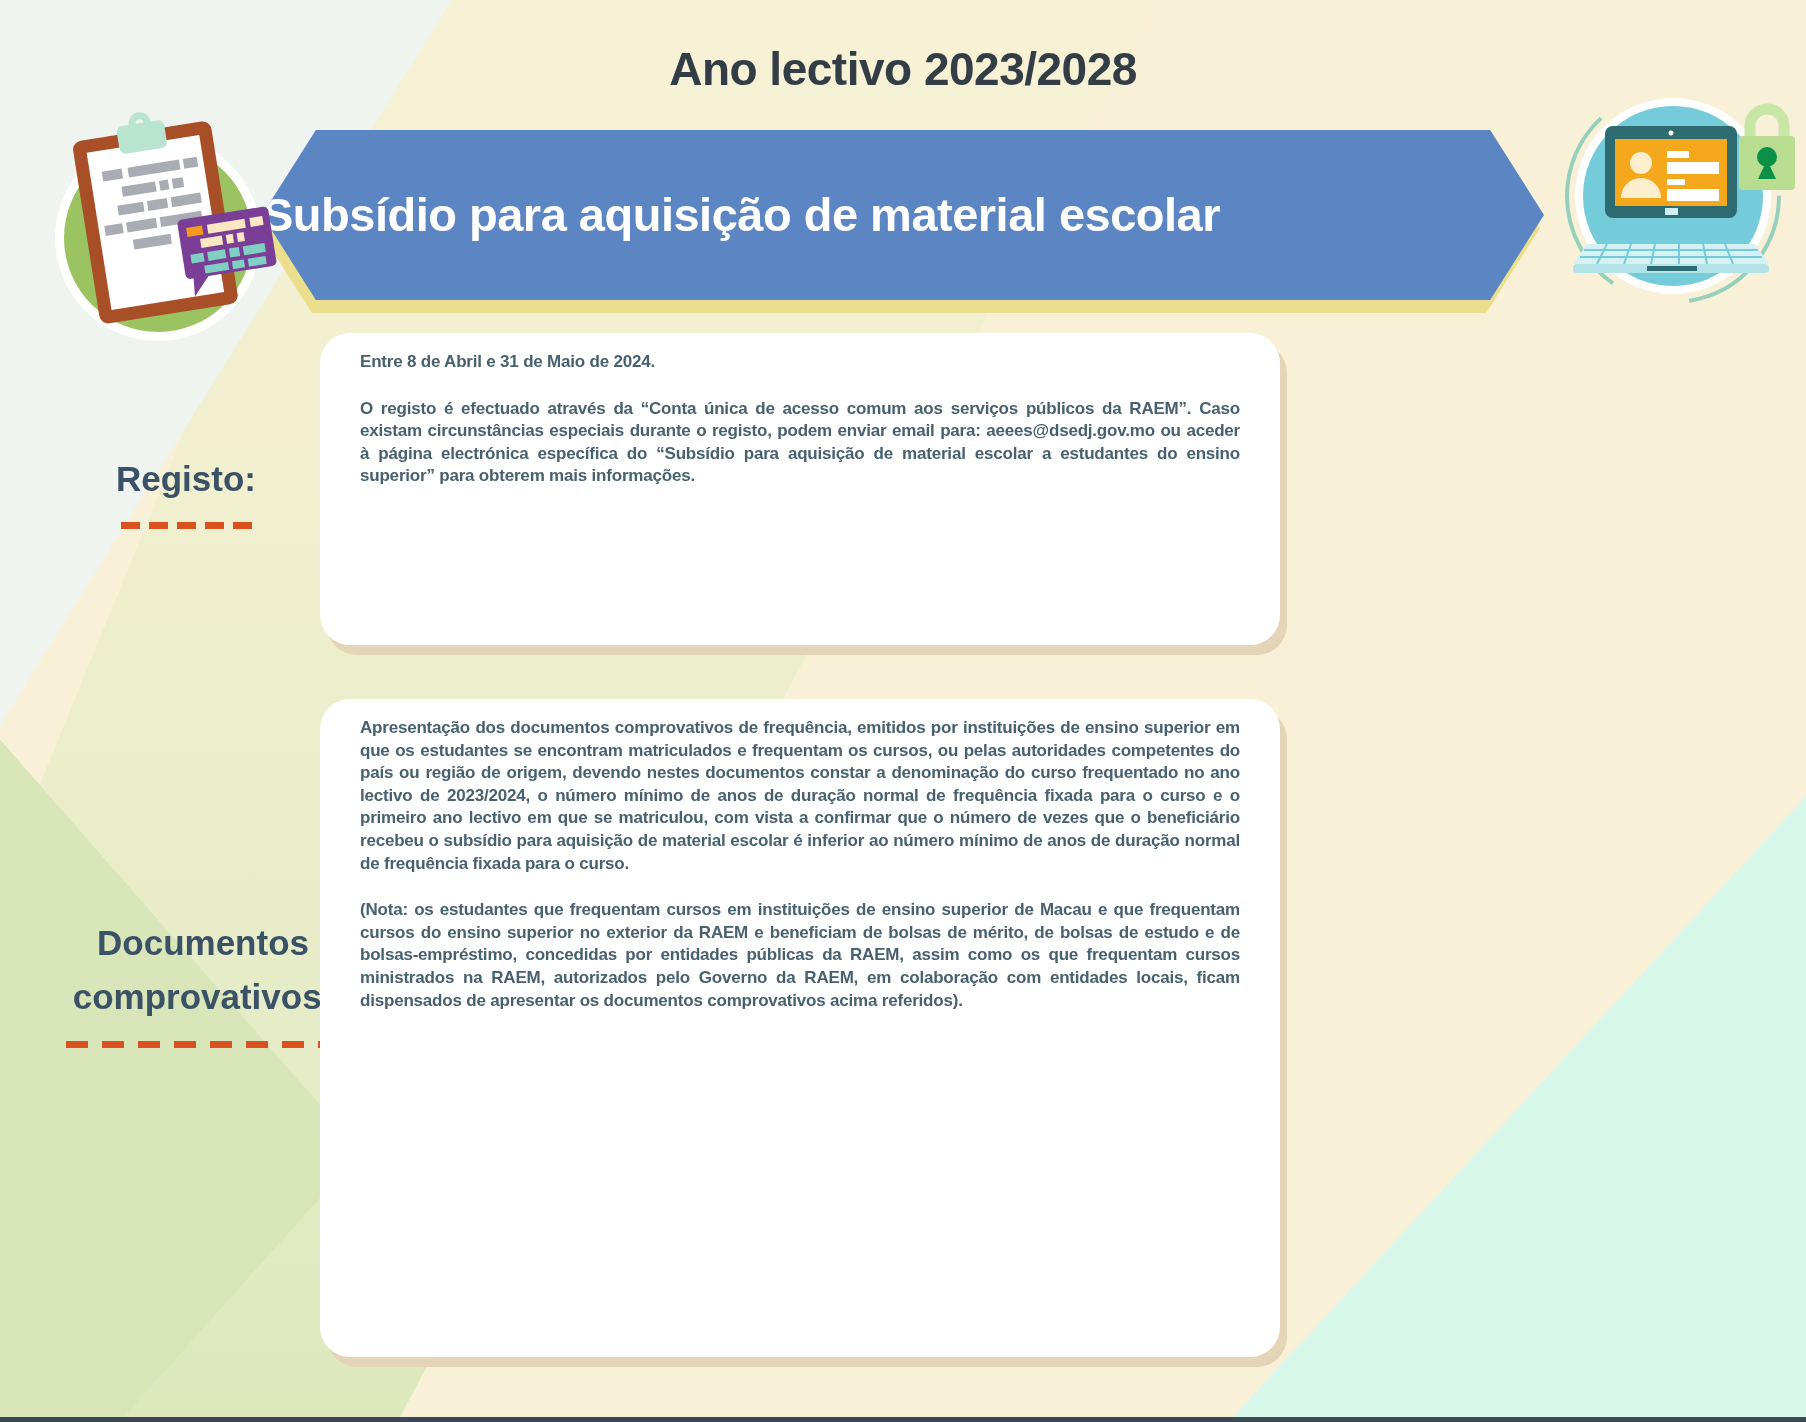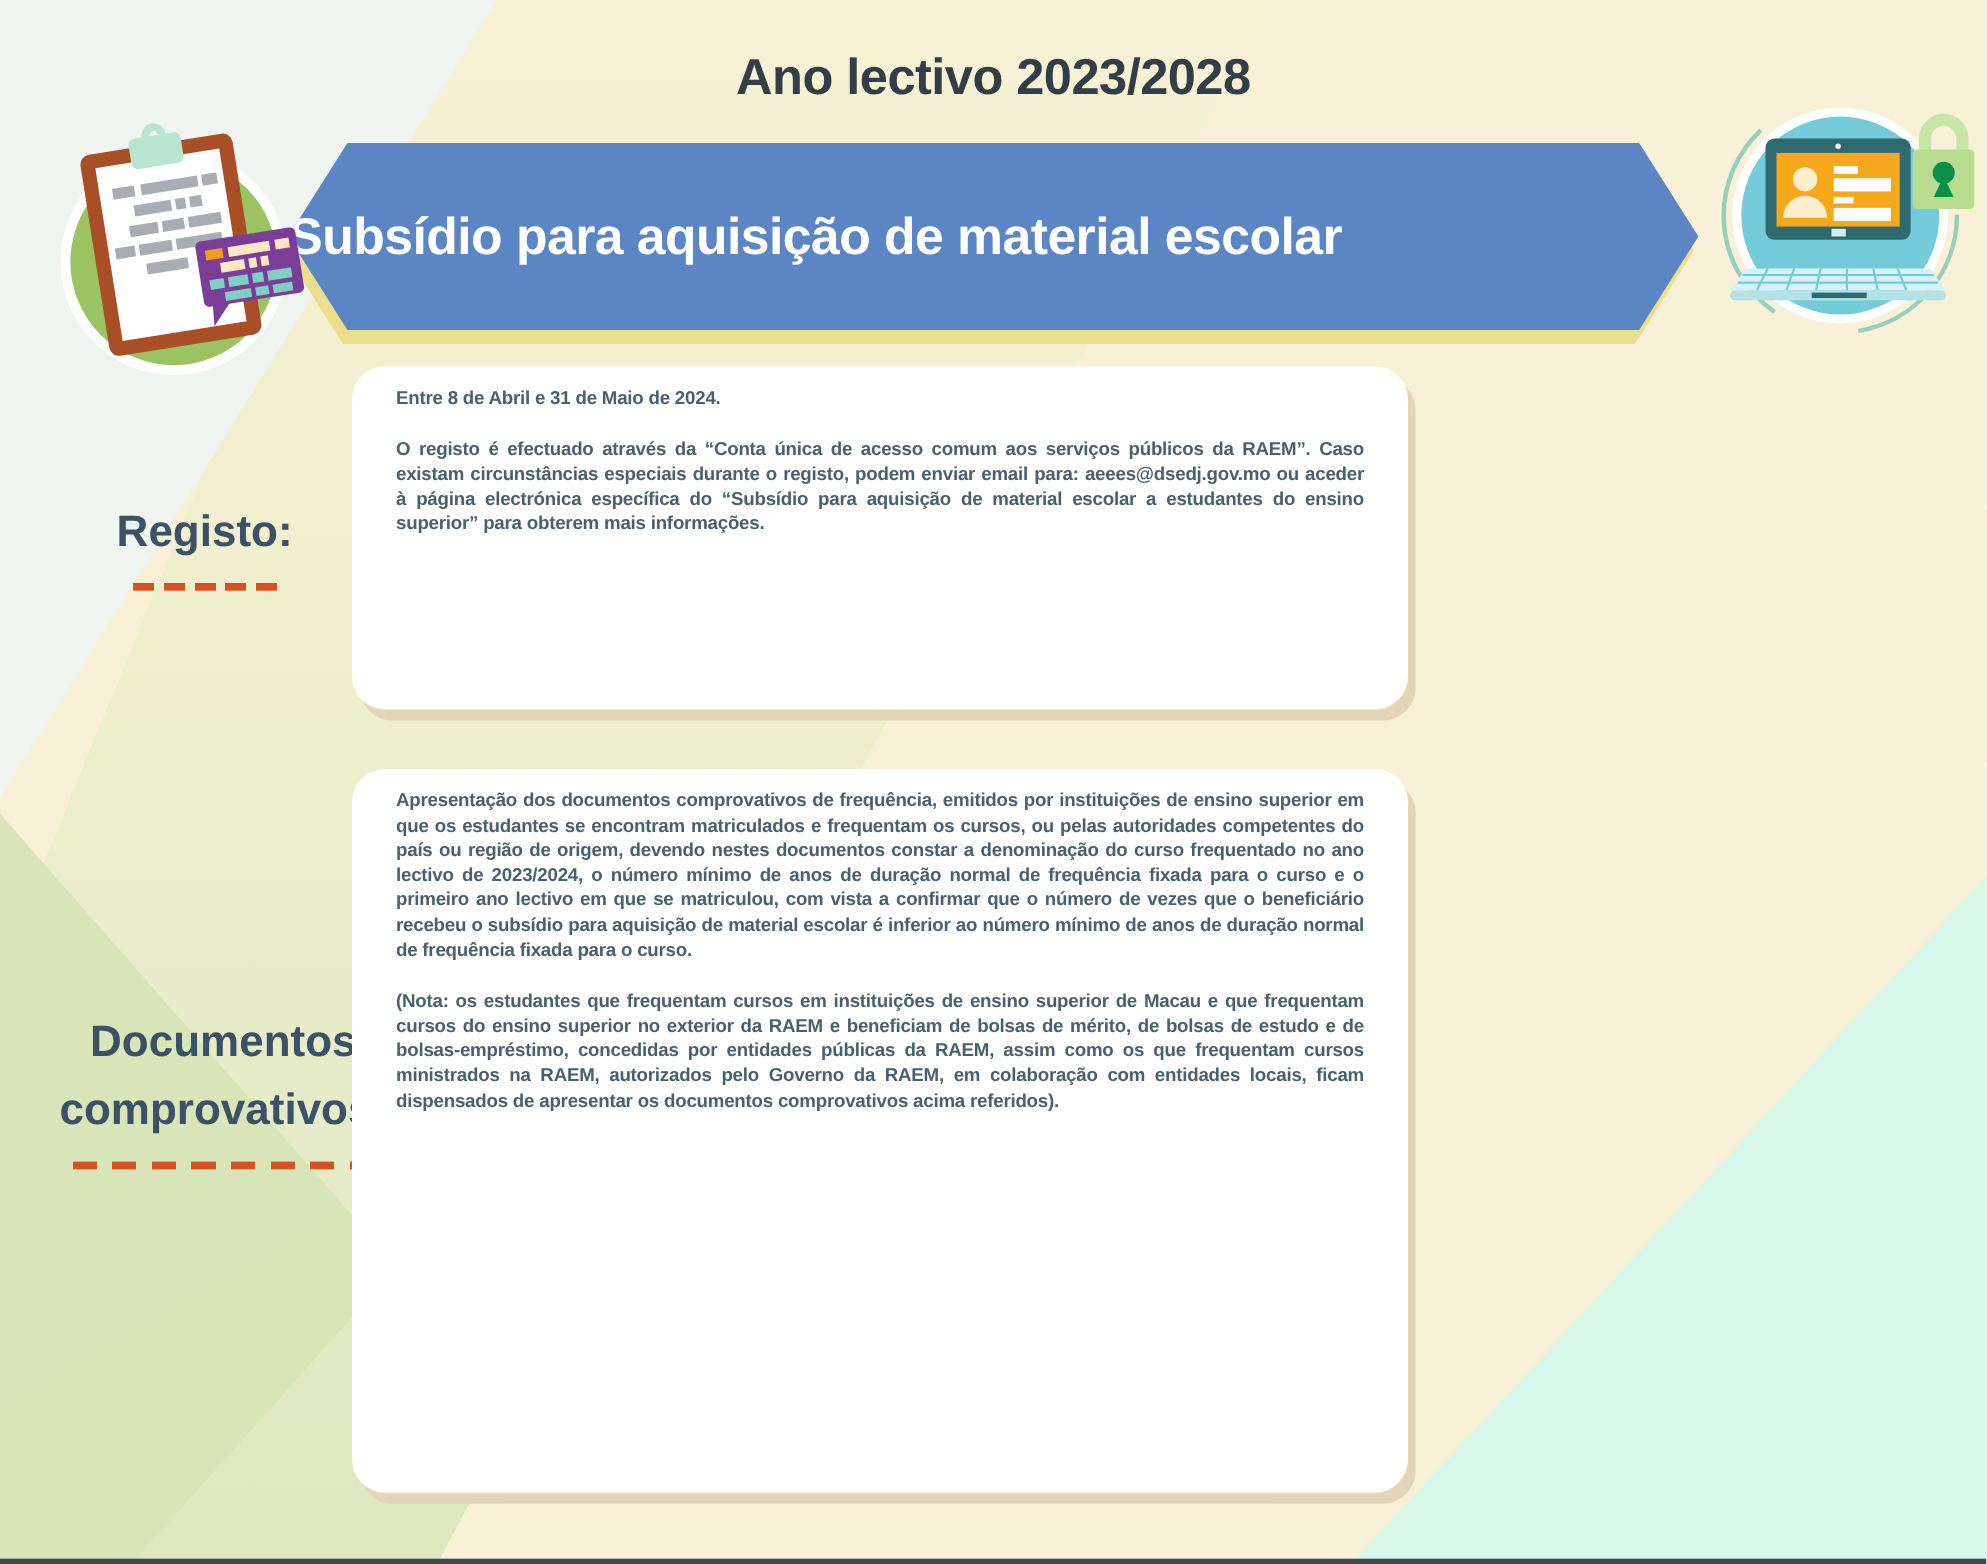--- a/index.html
+++ b/index.html
@@ -40,21 +40,21 @@
     clip-path:polygon(0 50%,4.2% 0,95.8% 0,100% 50%,95.8% 100%,4.2% 100%);
   }
   .banner-shadow{transform:translate(-4px,13px);background:var(--banner-shadow,#ebdf8d);}
   .banner{
     background:var(--banner-blue,#5b86c3);
     display:flex;flex-direction:column;justify-content:center;align-items:flex-start;
     color:#fff;font-size:47px;font-weight:bold;line-height:1.45;letter-spacing:-0.5px;
   }
   .side-label{
     position:absolute;text-align:center;
-    color:var(--label-text,#3a5166);font-weight:bold;font-size:40px;line-height:1.55;
+    color:var(--label-text,#3a5166);font-weight:bold;font-size:35px;line-height:1.55;
   }
   .label-registo{left:91px;top:452px;width:190px;}
   .label-docs{left:48px;top:916px;width:310px;}
   .dash-line{height:7px;margin:16px auto 0;}
   .dash-short{width:131px;background:repeating-linear-gradient(90deg,var(--dash-red,#d9511f) 0 19px,transparent 19px 28px);}
   .dash-long{width:274px;background:repeating-linear-gradient(90deg,var(--dash-red,#d9511f) 0 22px,transparent 22px 36px);}
   .info-box{
     position:absolute;left:320px;width:960px;box-sizing:border-box;
     background:var(--box-bg,#ffffff);border-radius:30px;
     padding:18px 40px 30px;

